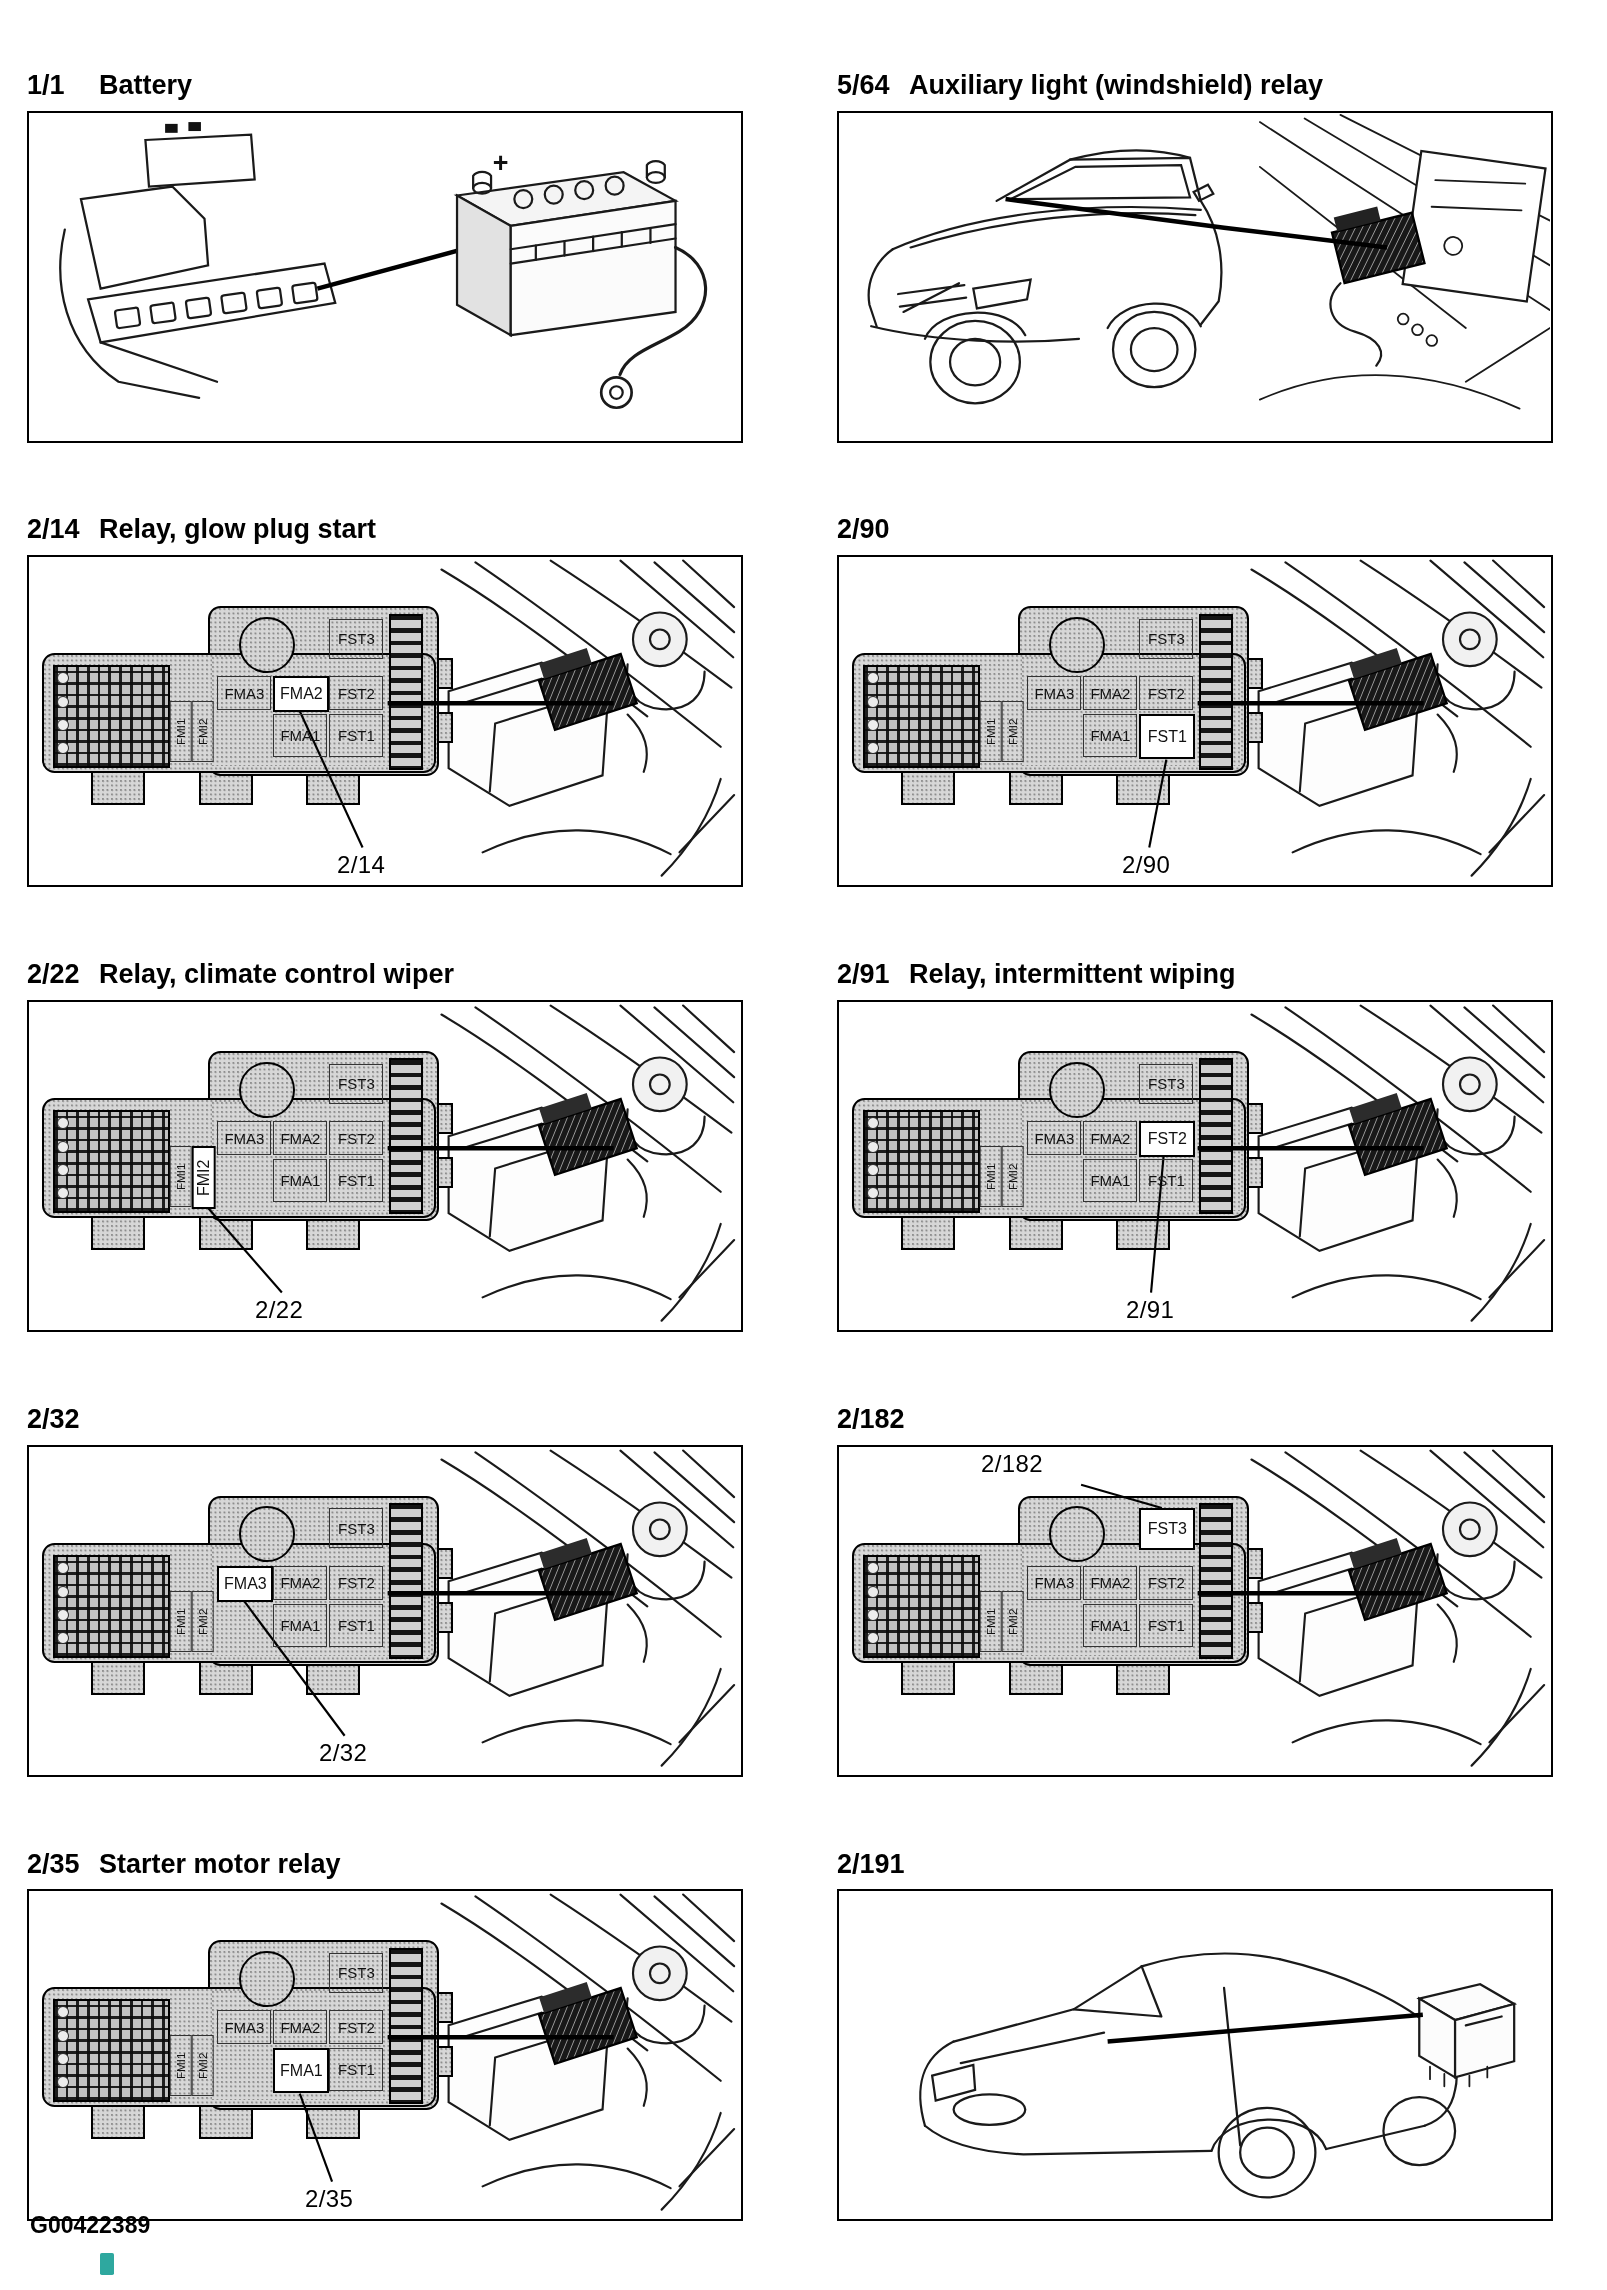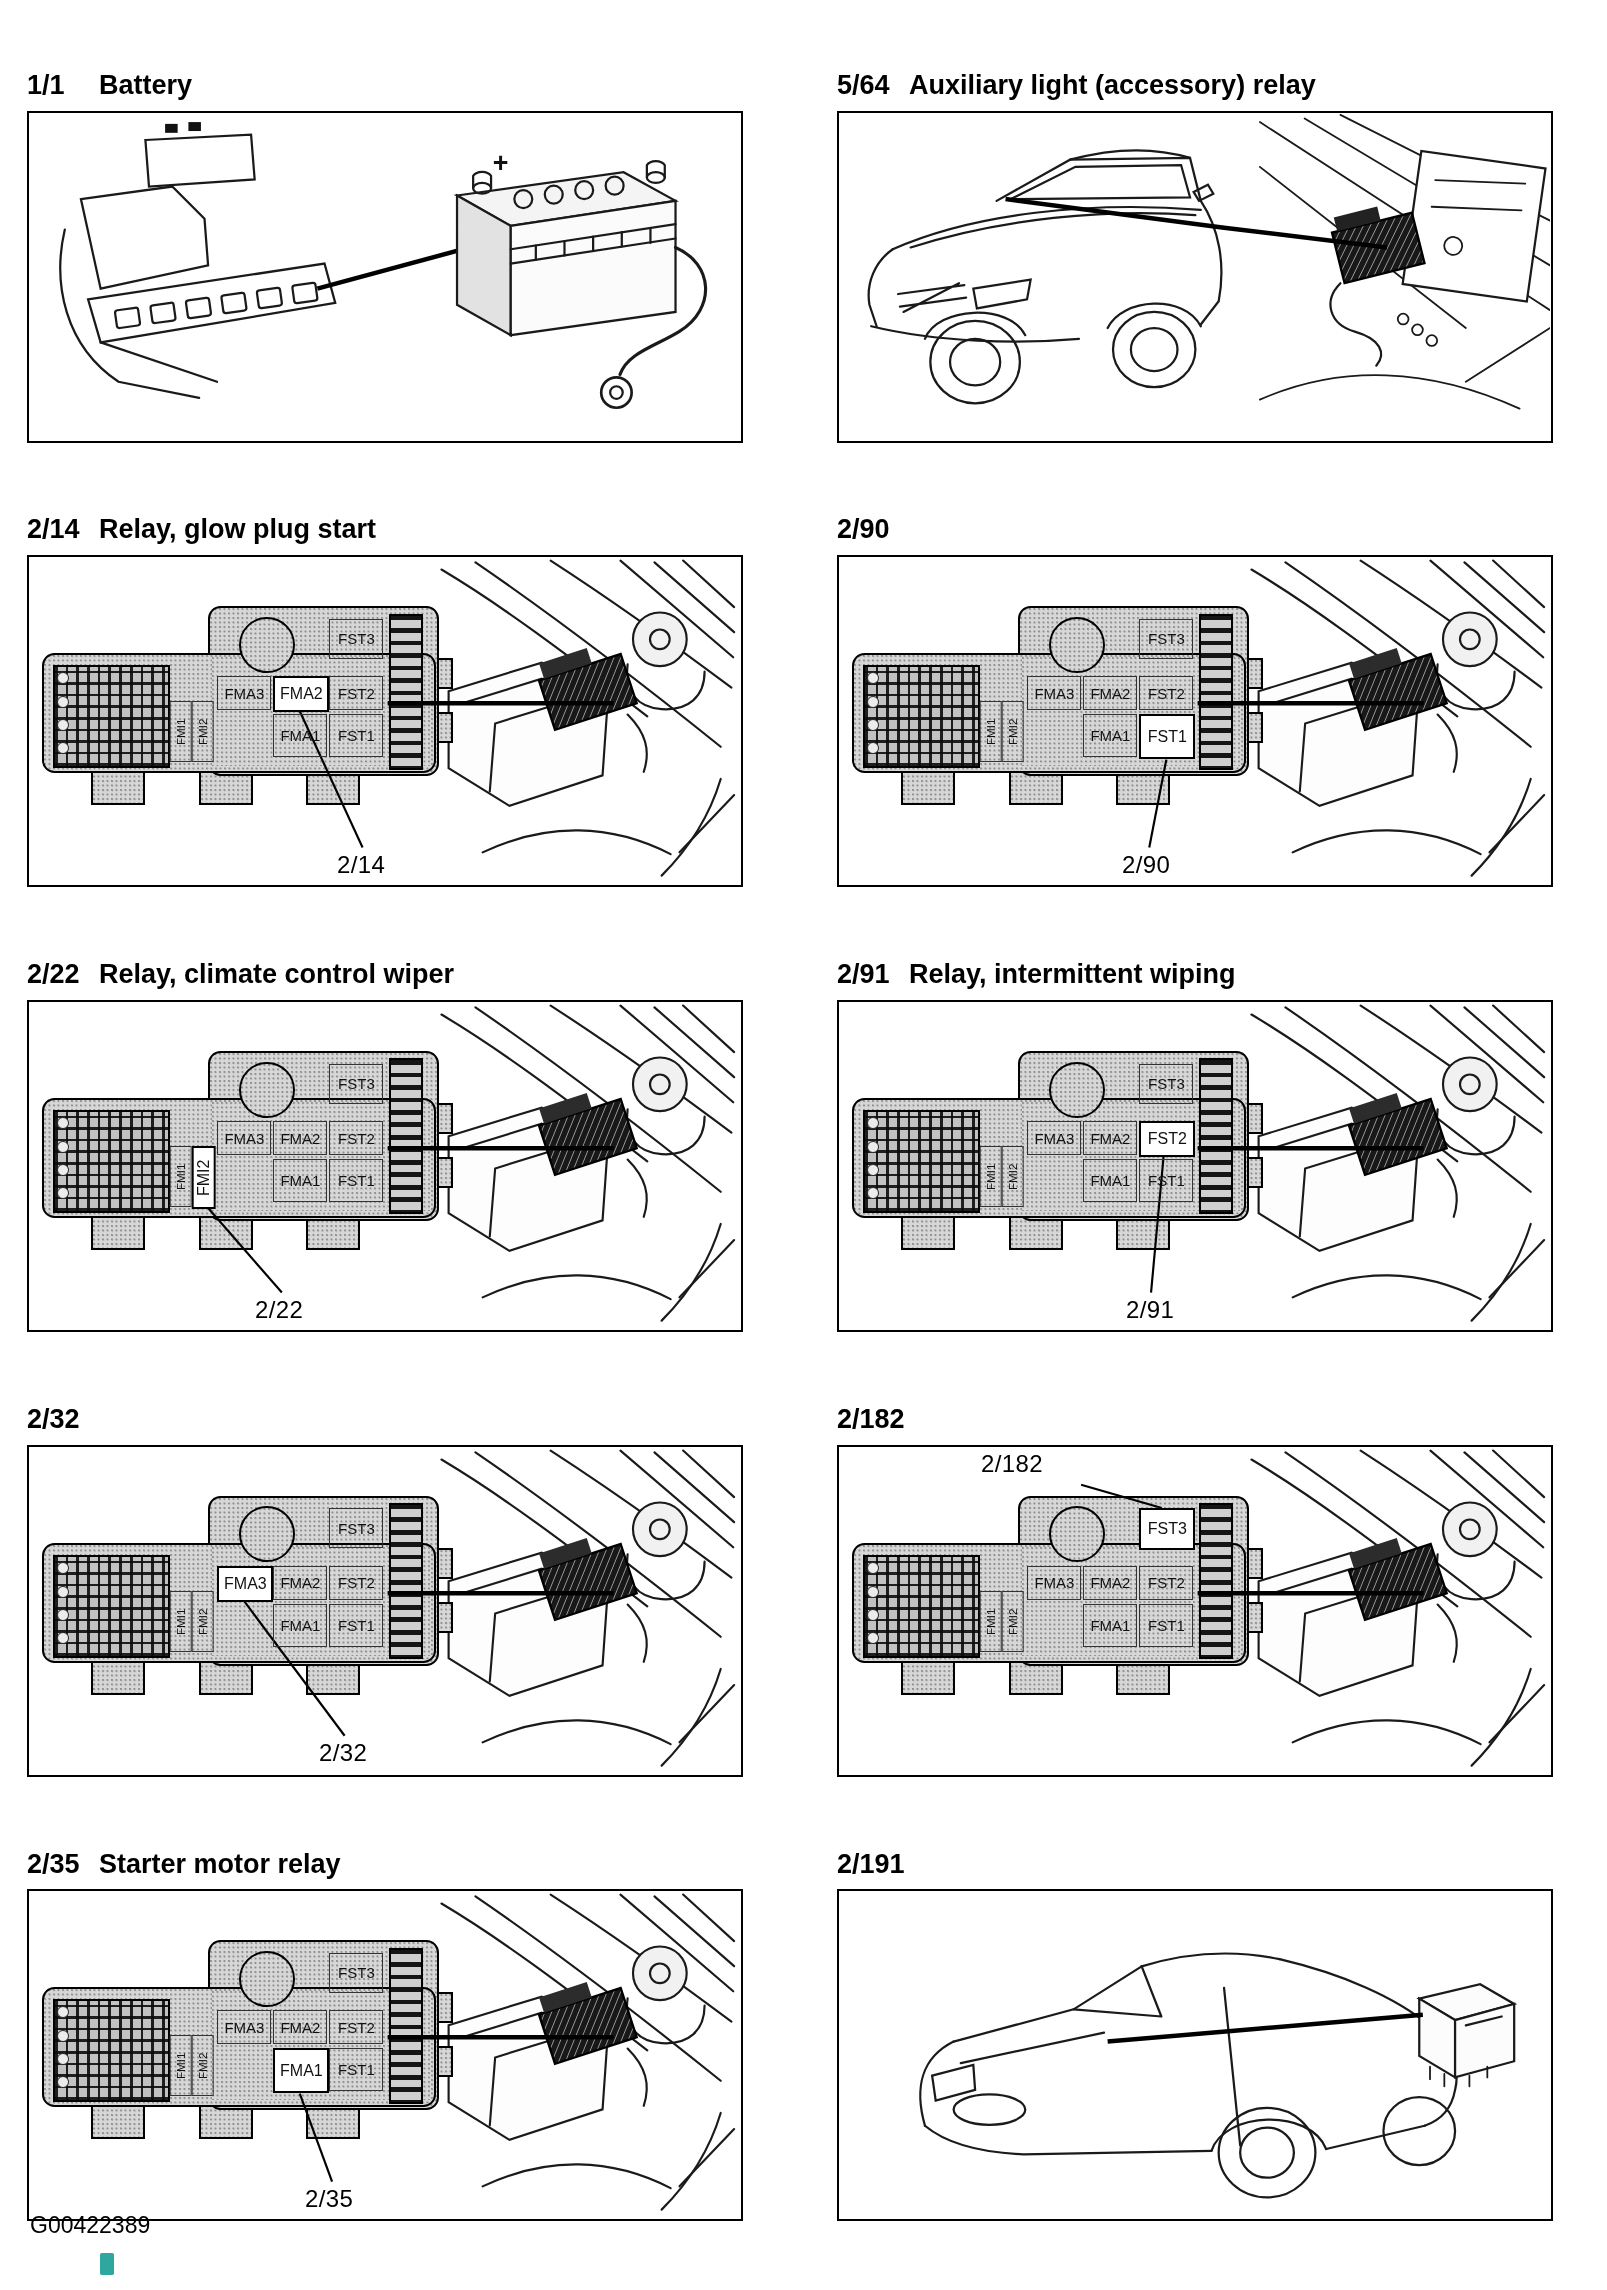--- a/index.html
+++ b/index.html
@@ -29,21 +29,21 @@
   .p-conn{position:absolute;left:347px;top:7.2px;width:30px;height:152px;border:2.7px solid #000;z-index:3;
      background:repeating-linear-gradient(180deg,#151515 0 4.5px,#cfcfcf 4.5px 12.5px);}
   .slot{position:absolute;border:1.8px solid #333;color:#111;display:flex;align-items:center;justify-content:center;font-size:15px;z-index:5;}
   .slot.v{font-size:11.6px;writing-mode:vertical-rl;transform:rotate(180deg);}
   .slot.hl{background:#fff;border:2.7px solid #000;font-size:16px;}
   .art-overlay{position:absolute;inset:0;z-index:4;pointer-events:none;}
   .art-engine{position:absolute;left:405px;top:0;width:304px;height:324px;z-index:0;}
   .art-full{position:absolute;inset:0;width:711px;height:328px;}
   .callout{position:absolute;font-size:24px;z-index:6;letter-spacing:0.4px;}
   
-  .footer-code{position:absolute;left:30px;top:2212px;font-size:23px;}
+  .footer-code{position:absolute;left:30px;top:2212px;font-size:23px;font-weight:bold;}
   .scan-artifact{position:absolute;left:100px;top:2253px;width:14.3px;height:21.5px;border-radius:1.8px;}
 </style>
 </head>
 <body>
 
 <div class="grid">
 
   <section class="figure">
     <h2 class="fig-head">
       <span class="fig-ref">1/1</span>
@@ -90,21 +90,21 @@
           </g>
           <text x="518" y="66" font-size="30" font-weight="bold" fill="#111">+</text>
         </svg>
       </div>
     </div>
   </section>
 
   <section class="figure">
     <h2 class="fig-head">
       <span class="fig-ref">5/64</span>
-      <span class="fig-title">Auxiliary light (accessory) relay</span>
+      <span class="fig-title">Auxiliary light (windshield) relay</span>
     </h2>
     <div class="fig-box">
       <div class="fig-art">
         <svg class="art-full" viewBox="0 0 794 366">
           <defs>
             <pattern id="hatchP" width="7" height="7" patternUnits="userSpaceOnUse" patternTransform="rotate(40)">
               <rect width="7" height="7" fill="#181818"></rect>
               <line x1="0" y1="0" x2="0" y2="7" stroke="#9a9a9a" stroke-width="2"></line>
             </pattern>
           </defs>

